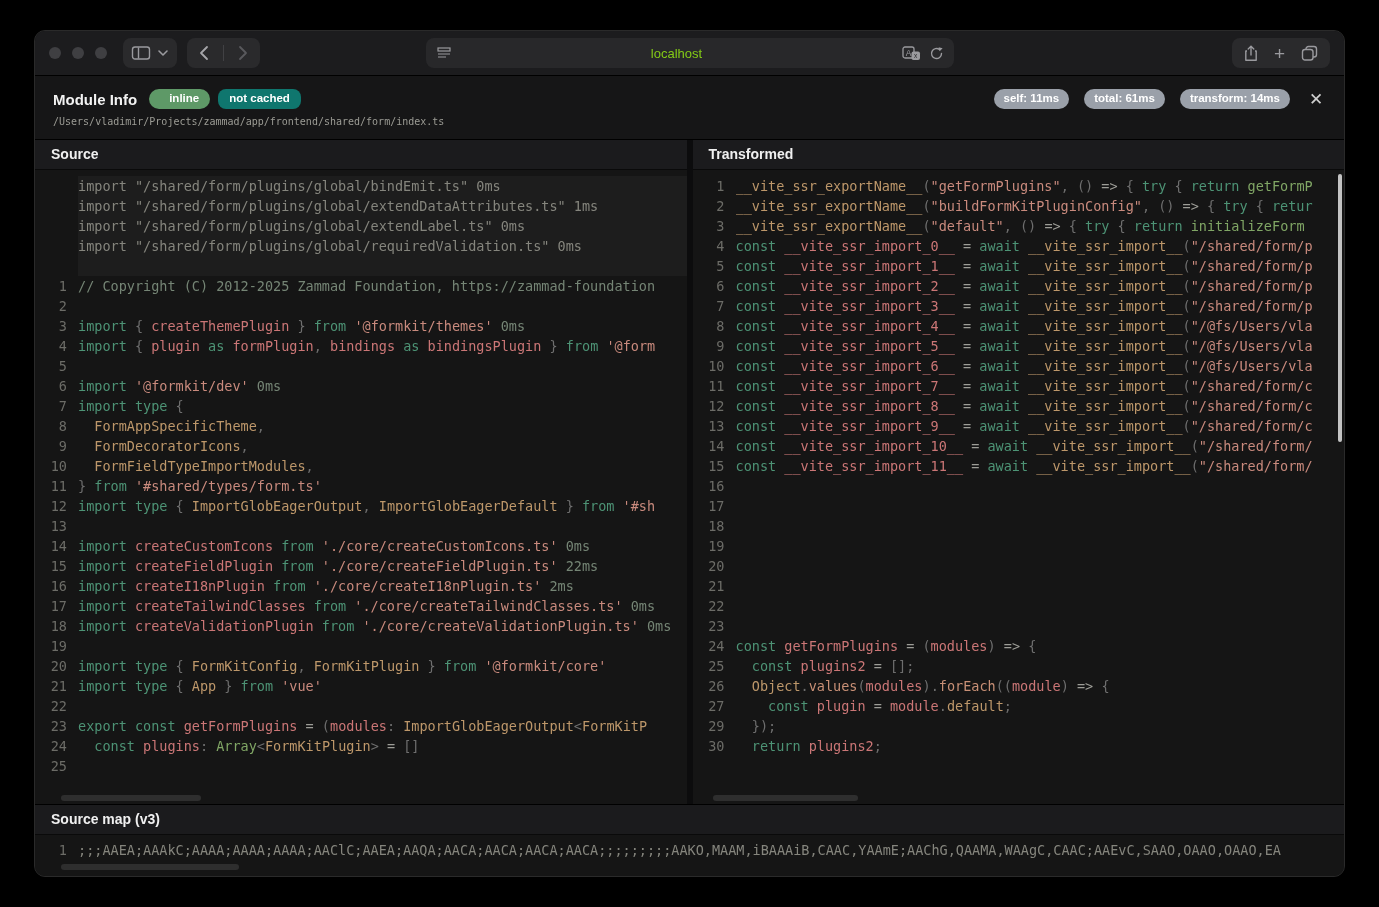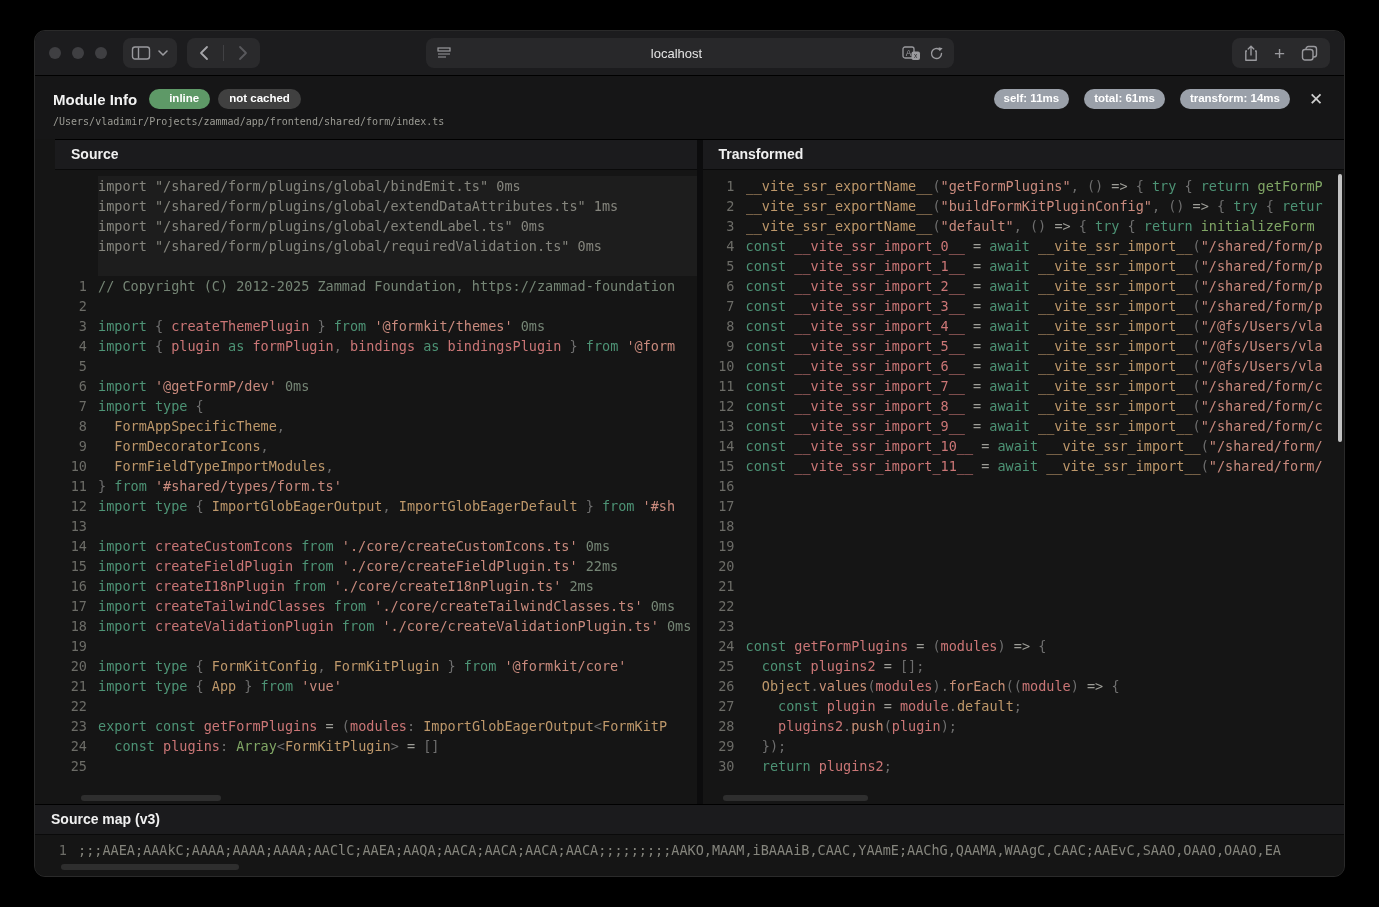--- a/index.html
+++ b/index.html
@@ -14,38 +14,38 @@
   .chrome{height:44px;flex:0 0 44px;background:#1c1c1e;display:flex;align-items:center;
           padding:0 14px;position:relative;border-bottom:1px solid #000;}
   .traffic{display:flex;gap:11px;margin-right:16px;}
   .light{width:12px;height:12px;border-radius:50%;background:#3f3f42;}
   .btn-group{background:#2a2a2c;border-radius:8px;height:30px;display:flex;align-items:center;
              padding:0 8px;margin-right:10px;gap:6px;}
   .chrome svg{display:block;}
   .nav-divider{width:1px;height:16px;background:#414144;}
   .urlbar{position:absolute;left:50%;top:7px;transform:translateX(-50%);width:528px;height:30px;
           background:#28282a;border-radius:8px;display:flex;align-items:center;padding:0 10px;box-sizing:border-box;}
-  .url-text{flex:1;text-align:center;color:#e5e5e5;font-size:13px;}
+  .url-text{flex:1;text-align:center;color:#84cc16;font-size:13px;}
   .chrome-right{margin-left:auto;display:flex;align-items:center;}
 
   
   .mod-header{flex:0 0 auto;background:#161617;padding:13px 18px 12px;}
   .mod-row{display:flex;align-items:center;}
   .mod-title{font-size:15px;font-weight:700;color:#f2f2f2;margin-right:12px;}
   .badges{display:flex;gap:8px;align-items:center;}
   .badge{color:#fff;font-size:11.5px;font-weight:700;padding:3px 11px;border-radius:10px;line-height:1.2;}
   .spacer{flex:1;}
   .pills{display:flex;gap:15px;align-items:center;}
   .pill{background:#9aa0a9;color:#fff;font-size:11.5px;font-weight:700;padding:3px 10px;border-radius:10px;line-height:1.2;}
   .close-btn{margin-left:16px;width:20px;height:20px;display:flex;align-items:center;justify-content:center;
              color:#cfcfcf;font-size:17px;line-height:1;cursor:default;}
   .mod-path{margin-top:7px;font-family:"DejaVu Sans Mono",monospace;font-size:10px;color:#9c9c95;}
 
   
-  .panes{flex:1;display:flex;gap:6px;background:#0c0c0d;border-top:1px solid #000;min-height:0;margin-left:20px;}
+  .panes{flex:1;display:flex;gap:6px;background:#0c0c0d;border-top:1px solid #000;min-height:0;}
   .pane{flex:1;min-width:0;display:flex;flex-direction:column;background:#151515;position:relative;}
   .pane-header{flex:0 0 auto;background:#1b1b1d;border-bottom:1px solid #0a0a0a;padding:6px 16px 7px;
                font-size:14px;font-weight:700;color:#f0f0f0;}
   .code{flex:1;min-height:0;overflow:hidden;padding:6px 0 0 6px;position:relative;
         font-family:"DejaVu Sans Mono",monospace;font-size:13.5px;line-height:20px;}
 
   .cl{display:flex;height:20px;white-space:pre;}
   .ln{flex:0 0 26px;text-align:right;padding-right:11px;color:#6c6c67;}
   .lc{flex:1;min-width:0;overflow:hidden;white-space:pre;}
   .hl .lc{background:#1d1d1d;}
@@ -155,21 +155,21 @@
         </span>
       </div>
     </div>
   </div>
 
   <div class="mod-header">
     <div class="mod-row">
       <span class="mod-title">Module Info</span>
       <span class="badges">
           <span class="badge" style="background: rgb(94, 153, 103); padding-left: 20px;">inline</span>
-          <span class="badge" style="background: #404040;">not cached</span>
+          <span class="badge" style="background: #0f766e; border-radius: 8px;">not cached</span>
         </span>
       <span class="spacer"></span>
       <span class="pills">
           <span class="pill">self: 11ms</span>
           <span class="pill">total: 61ms</span>
           <span class="pill">transform: 14ms</span>
         </span>
       <span class="close-btn">✕</span>
     </div>
     <div class="mod-path">/Users/vladimir/Projects/zammad/app/frontend/shared/form/index.ts</div>
@@ -182,21 +182,21 @@
           <div class="cl hl"><span class="ln"></span><span class="lc"><span class="tk-g">import "/shared/form/plugins/global/bindEmit.ts" 0ms</span></span></div>
           <div class="cl hl"><span class="ln"></span><span class="lc"><span class="tk-g">import "/shared/form/plugins/global/extendDataAttributes.ts" 1ms</span></span></div>
           <div class="cl hl"><span class="ln"></span><span class="lc"><span class="tk-g">import "/shared/form/plugins/global/extendLabel.ts" 0ms</span></span></div>
           <div class="cl hl"><span class="ln"></span><span class="lc"><span class="tk-g">import "/shared/form/plugins/global/requiredValidation.ts" 0ms</span></span></div>
           <div class="cl hl"><span class="ln"></span><span class="lc"></span></div>
           <div class="cl"><span class="ln">1</span><span class="lc"><span class="tk-c">// Copyright (C) 2012-2025 Zammad Foundation, https://zammad-foundation</span></span></div>
           <div class="cl"><span class="ln">2</span><span class="lc"></span></div>
           <div class="cl"><span class="ln">3</span><span class="lc"><span class="tk-k">import</span><span class="tk-p"> { </span><span class="tk-v">createThemePlugin</span><span class="tk-p"> } </span><span class="tk-k">from</span><span class="tk-s"> '@formkit/themes'</span><span class="tk-c"> 0ms</span></span></div>
           <div class="cl"><span class="ln">4</span><span class="lc"><span class="tk-k">import</span><span class="tk-p"> { </span><span class="tk-v">plugin</span><span class="tk-k"> as </span><span class="tk-v">formPlugin</span><span class="tk-p">, </span><span class="tk-v">bindings</span><span class="tk-k"> as </span><span class="tk-v">bindingsPlugin</span><span class="tk-p"> } </span><span class="tk-k">from</span><span class="tk-s"> '@form</span></span></div>
           <div class="cl"><span class="ln">5</span><span class="lc"></span></div>
-          <div class="cl"><span class="ln">6</span><span class="lc"><span class="tk-k">import</span><span class="tk-s"> '@getFormP/dev'</span><span class="tk-c"> 0ms</span></span></div>
+          <div class="cl"><span class="ln">6</span><span class="lc"><span class="tk-k">import</span><span class="tk-s"> '@formkit/dev'</span><span class="tk-c"> 0ms</span></span></div>
           <div class="cl"><span class="ln">7</span><span class="lc"><span class="tk-k">import type</span><span class="tk-p"> {</span></span></div>
           <div class="cl"><span class="ln">8</span><span class="lc"><span class="tk-t">  FormAppSpecificTheme</span><span class="tk-p">,</span></span></div>
           <div class="cl"><span class="ln">9</span><span class="lc"><span class="tk-t">  FormDecoratorIcons</span><span class="tk-p">,</span></span></div>
           <div class="cl"><span class="ln">10</span><span class="lc"><span class="tk-t">  FormFieldTypeImportModules</span><span class="tk-p">,</span></span></div>
           <div class="cl"><span class="ln">11</span><span class="lc"><span class="tk-p">} </span><span class="tk-k">from</span><span class="tk-s"> '#shared/types/form.ts'</span></span></div>
           <div class="cl"><span class="ln">12</span><span class="lc"><span class="tk-k">import type</span><span class="tk-p"> { </span><span class="tk-t">ImportGlobEagerOutput</span><span class="tk-p">, </span><span class="tk-t">ImportGlobEagerDefault</span><span class="tk-p"> } </span><span class="tk-k">from</span><span class="tk-s"> '#sh</span></span></div>
           <div class="cl"><span class="ln">13</span><span class="lc"></span></div>
           <div class="cl"><span class="ln">14</span><span class="lc"><span class="tk-k">import</span><span class="tk-v"> createCustomIcons</span><span class="tk-k"> from</span><span class="tk-s"> './core/createCustomIcons.ts'</span><span class="tk-c"> 0ms</span></span></div>
           <div class="cl"><span class="ln">15</span><span class="lc"><span class="tk-k">import</span><span class="tk-v"> createFieldPlugin</span><span class="tk-k"> from</span><span class="tk-s"> './core/createFieldPlugin.ts'</span><span class="tk-c"> 22ms</span></span></div>
           <div class="cl"><span class="ln">16</span><span class="lc"><span class="tk-k">import</span><span class="tk-v"> createI18nPlugin</span><span class="tk-k"> from</span><span class="tk-s"> './core/createI18nPlugin.ts'</span><span class="tk-c"> 2ms</span></span></div>
@@ -235,21 +235,20 @@
           <div class="cl"><span class="ln">18</span><span class="lc"></span></div>
           <div class="cl"><span class="ln">19</span><span class="lc"></span></div>
           <div class="cl"><span class="ln">20</span><span class="lc"></span></div>
           <div class="cl"><span class="ln">21</span><span class="lc"></span></div>
           <div class="cl"><span class="ln">22</span><span class="lc"></span></div>
           <div class="cl"><span class="ln">23</span><span class="lc"></span></div>
           <div class="cl"><span class="ln">24</span><span class="lc"><span class="tk-k">const</span><span class="tk-v"> getFormPlugins</span><span class="tk-o"> = </span><span class="tk-p">(</span><span class="tk-v">modules</span><span class="tk-p">) </span><span class="tk-o">=&gt; </span><span class="tk-p">{</span></span></div>
           <div class="cl"><span class="ln">25</span><span class="lc"><span class="tk-k">  const</span><span class="tk-v"> plugins2</span><span class="tk-o"> = </span><span class="tk-p">[];</span></span></div>
           <div class="cl"><span class="ln">26</span><span class="lc"><span class="tk-t">  Object</span><span class="tk-p">.</span><span class="tk-m">values</span><span class="tk-p">(</span><span class="tk-v">modules</span><span class="tk-p">).</span><span class="tk-m">forEach</span><span class="tk-p">((</span><span class="tk-v">module</span><span class="tk-p">) </span><span class="tk-o">=&gt; </span><span class="tk-p">{</span></span></div>
           <div class="cl"><span class="ln">27</span><span class="lc"><span class="tk-k">    const</span><span class="tk-v"> plugin</span><span class="tk-o"> = </span><span class="tk-v">module</span><span class="tk-p">.</span><span class="tk-t">default</span><span class="tk-p">;</span></span></div>
-          <div class="cl"><span class="ln">28</span><span class="lc"><span class="tk-v">    plugins2</span><span class="tk-p">.</span><span class="tk-m">push</span><span class="tk-p">(</span><span class="tk-v">plugin</span><span class="tk-p">);</span></span></div>
           <div class="cl"><span class="ln">29</span><span class="lc"><span class="tk-p">  });</span></span></div>
           <div class="cl"><span class="ln">30</span><span class="lc"><span class="tk-k">  return</span><span class="tk-v"> plugins2</span><span class="tk-p">;</span></span></div>
         </div>
       <div class="hscroll" style="left:20px;width:145px;"></div>
       <div class="vscroll" style="top:34px;"></div>
     </div>
   </div>
 
   <div class="smap">
     <div class="smap-header">Source map (v3)</div>

